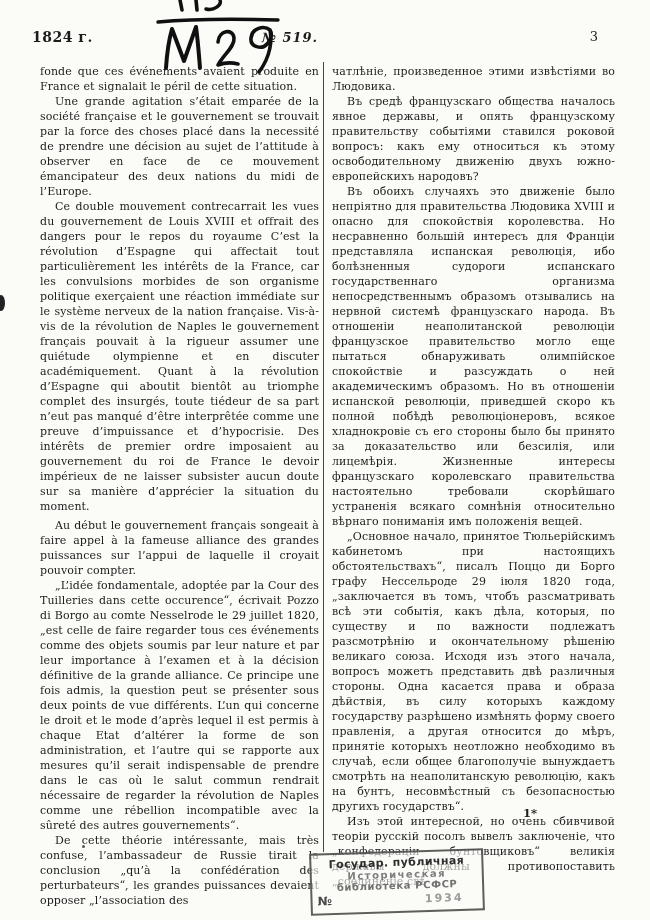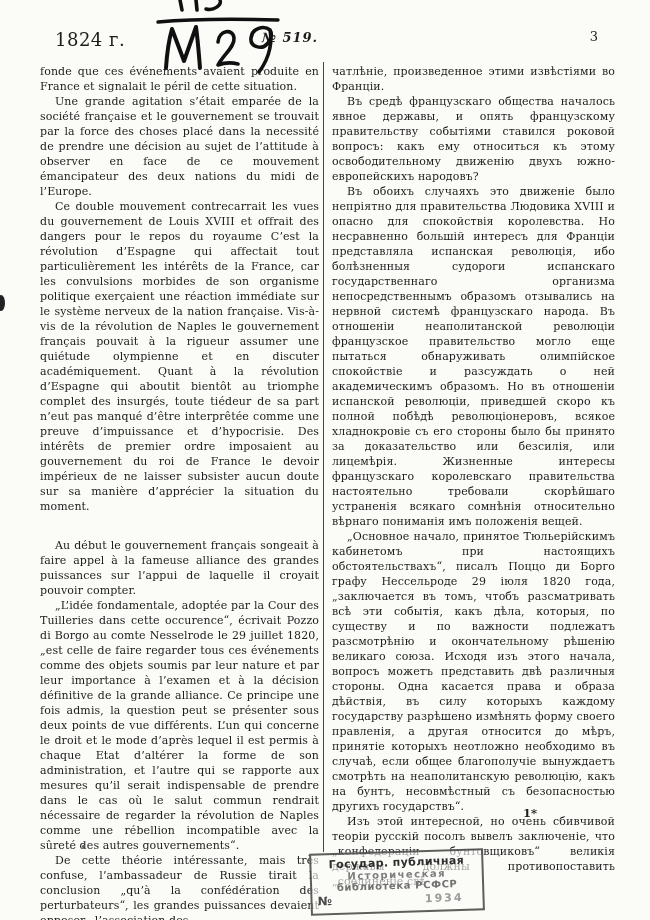--- a/index.html
+++ b/index.html
@@ -2,40 +2,40 @@
 <html><head>
 <meta charset="utf-8">
 <style>
   html, body { margin:0; padding:0; }
   .page {
     position:relative; width:650px; height:920px;
     background:#fbfbf8; overflow:hidden;
     font-family:"DejaVu Serif", serif; color:#1c1c1c;
   }
   
-  .hdr-year  { position:absolute; left:55px;  top:29px; font-size:18px; font-weight:normal; letter-spacing:0.5px; }
+  .hdr-year  { position:absolute; left:32px;  top:29px; font-size:14px; font-weight:bold; letter-spacing:0.5px; }
   .hdr-issue { position:absolute; left:225px; top:30px; width:130px; text-align:center;
                font-size:13px; font-style:italic; font-weight:bold; letter-spacing:1px; }
   .hdr-page  { position:absolute; right:52px; top:29px; font-size:13px; }
   
   .handwriting { position:absolute; left:146px; top:0; width:156px; height:76px; }
   .sr-only { position:absolute; width:1px; height:1px; overflow:hidden; clip:rect(0 0 0 0); white-space:nowrap; }
   
   .divider { position:absolute; left:323px; top:62px; width:1px; height:790px; background:#444; }
   
   .col { position:absolute; top:64px; }
   .col-left  { left:40px;  width:279px; }
   .col-right { left:332px; width:283px; }
   .col p {
     margin:0; font-size:11px; line-height:15px;
     text-align:justify; text-indent:15px;
     letter-spacing:0.1px;
   }
   .col p.flush { text-indent:0; }
-  .col p.gap-before { margin-top:24px; }
+  .col p.gap-before { margin-top:4px; }
   
   .sig-mark { position:absolute; left:500px; top:806px; width:60px; text-align:center; font-size:11.5px; font-weight:bold; }
   
   .stamp {
     position:absolute; left:310px; top:851px; width:174px; height:62px;
     border:2px solid rgba(55,55,55,0.8);
     transform:rotate(-1.8deg);
     box-sizing:border-box; padding:3px 5px 1px 5px;
     font-family:"DejaVu Sans", sans-serif;
     background:rgba(251,251,248,0.6);
@@ -85,21 +85,21 @@
   <div class="col col-left">
     <p class="flush">fonde que ces événements avaient produite en France et signalait le péril de cette situation.</p>
     <p>Une grande agitation s’était emparée de la société française et le gouvernement se trouvait par la force des choses placé dans la necessité de prendre une décision au sujet de l’attitude à observer en face de ce mouvement émancipateur des deux nations du midi de l’Europe.</p>
     <p>Ce double mouvement contrecarrait les vues du gouvernement de Louis XVIII et offrait des dangers pour le repos du royaume C’est la révolution d’Espagne qui affectait tout particulièrement les intérêts de la France, car les convulsions morbides de son organisme politique exerçaient une réaction immédiate sur le système nerveux de la nation française. Vis-à-vis de la révolution de Naples le gouvernement français pouvait à la rigueur assumer une quiétude olympienne et en discuter académiquement. Quant à la révolution d’Espagne qui aboutit bientôt au triomphe complet des insurgés, toute tiédeur de sa part n’eut pas manqué d’être interprêtée comme une preuve d’impuissance et d’hypocrisie. Des intérêts de premier ordre imposaient au gouvernement du roi de France le devoir impérieux de ne laisser subsister aucun doute sur sa manière d’apprécier la situation du moment.</p>
     <p class="gap-before">Au début le gouvernement français songeait à faire appel à la fameuse alliance des grandes puissances sur l’appui de laquelle il croyait pouvoir compter.</p>
     <p>„L’idée fondamentale, adoptée par la Cour des Tuilleries dans cette occurence“, écrivait Pozzo di Borgo au comte Nesselrode le 29 juillet 1820, „est celle de faire regarder tous ces événements comme des objets soumis par leur nature et par leur importance à l’examen et à la décision définitive de la grande alliance. Ce principe une fois admis, la question peut se présenter sous deux points de vue différents. L’un qui concerne le droit et le mode d’après lequel il est permis à chaque Etat d’altérer la forme de son administration, et l’autre qui se rapporte aux mesures qu’il serait indispensable de prendre dans le cas où le salut commun rendrait nécessaire de regarder la révolution de Naples comme une rébellion incompatible avec la sûreté des autres gouvernements“.</p>
     <p>De cette théorie intéressante, mais très confuse, l’ambassadeur de Russie tirait la conclusion „qu’à la confédération des perturbateurs“, les grandes puissances devaient opposer „l’association des</p>
   </div>
 
   <div class="col col-right">
-    <p class="flush">чатлѣніе, произведенное этими извѣстіями во Франціи.</p>
+    <p class="flush">чатлѣніе, произведенное этими извѣстіями во Людовика.</p>
     <p>Въ средѣ французскаго общества началось явное державы, и опять французскому правительству событіями ставился роковой вопросъ: какъ ему относиться къ этому освободительному движенію двухъ южно-европейскихъ народовъ?</p>
     <p>Въ обоихъ случаяхъ это движеніе было непріятно для правительства Людовика XVIII и опасно для спокойствія королевства. Но несравненно большій интересъ для Франціи представляла испанская революція, ибо болѣзненныя судороги испанскаго государственнаго организма непосредственнымъ образомъ отзывались на нервной системѣ французскаго народа. Въ отношеніи неаполитанской революціи французское правительство могло еще пытаться обнаруживать олимпійское спокойствіе и разсуждать о ней академическимъ образомъ. Но въ отношеніи испанской революціи, приведшей скоро къ полной побѣдѣ революціонеровъ, всякое хладнокровіе съ его стороны было бы принято за доказательство или безсилія, или лицемѣрія. Жизненные интересы французскаго королевскаго правительства настоятельно требовали скорѣйшаго устраненія всякаго сомнѣнія относительно вѣрнаго пониманія имъ положенія вещей.</p>
     <p>„Основное начало, принятое Тюльерійскимъ кабинетомъ при настоящихъ обстоятельствахъ“, писалъ Поццо ди Борго графу Нессельроде 29 іюля 1820 года, „заключается въ томъ, чтобъ разсматривать всѣ эти событія, какъ дѣла, которыя, по существу и по важности подлежатъ разсмотрѣнію и окончательному рѣшенію великаго союза. Исходя изъ этого начала, вопросъ можетъ представить двѣ различныя стороны. Одна касается права и образа дѣйствія, въ силу которыхъ каждому государству разрѣшено измѣнять форму своего правленія, а другая относится до мѣръ, принятіе которыхъ неотложно необходимо въ случаѣ, если общее благополучіе вынуждаетъ смотрѣть на неаполитанскую революцію, какъ на бунтъ, несовмѣстный съ безопасностью другихъ государствъ“.</p>
     <p>Изъ этой интересной, но очень сбивчивой теоріи русскій посолъ вывелъ заключеніе, что „конфедераціи бунтовщиковъ“ великія державы должны противопоставить „соединеніе свѣ-</p>
   </div>
 
   <div class="sig-mark">1*</div>
 
   <div class="stamp">
     <div class="l1">Государ. публичная</div>

